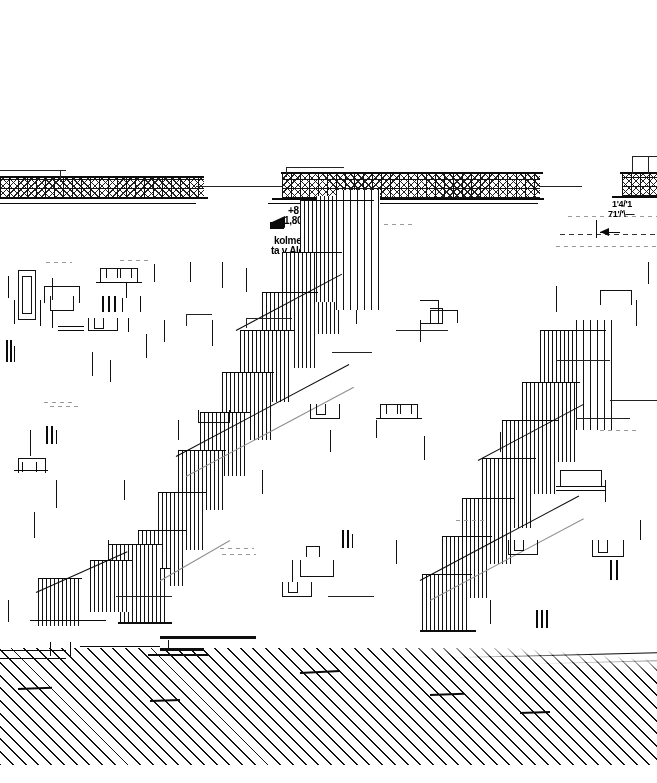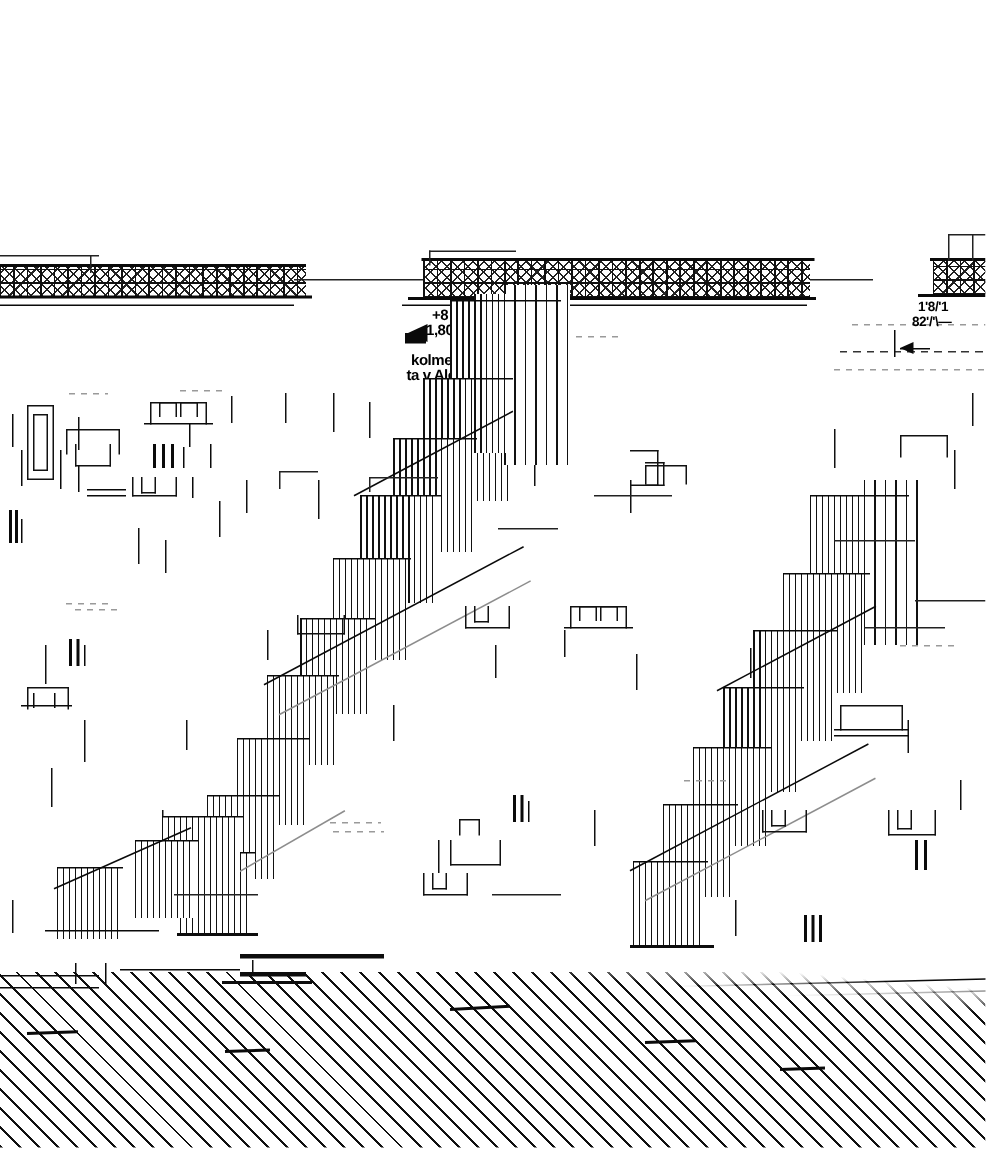--- a/index.html
+++ b/index.html
@@ -115,22 +115,22 @@
 
     <div class="anno smear md" style="left:284px;top:216px;">1,80 K:7 5</div>
 
     <div class="anno smear md" style="left:274px;top:236px;">kolmeš pôd</div>
 
     <div class="anno smear md" style="left:271px;top:246px;">ta v Alôd</div>
 
     <div class="arrowhead left" style="left:272px;top:216px;"></div>
     <div class="ln" style="left:270px;top:222px;width:14px;height:7px;"></div>
 
-    <div class="anno smear sm" style="left:612px;top:200px;">1'8/'1</div>
-    <div class="anno smear sm" style="left:608px;top:210px;">82'/'\—</div>
+    <div class="anno smear sm" style="left:612px;top:200px;">1'4/'1</div>
+    <div class="anno smear sm" style="left:608px;top:210px;">71'/'\—</div>
 
     <div class="arrowhead left" style="left:600px;top:228px;border-top-width:4px;border-bottom-width:4px;border-right-width:9px;"></div>
     <div class="ln" style="left:596px;top:220px;width:1px;height:18px;"></div>
     <div class="ln" style="left:600px;top:232px;width:20px;height:1px;"></div>
   </div>
 
   <div class="layer">
     <div class="box" style="left:18px;top:270px;width:16px;height:48px;"></div>
     <div class="box" style="left:22px;top:276px;width:8px;height:36px;"></div>
     <div class="ln" style="left:14px;top:300px;width:1px;height:24px;"></div>

